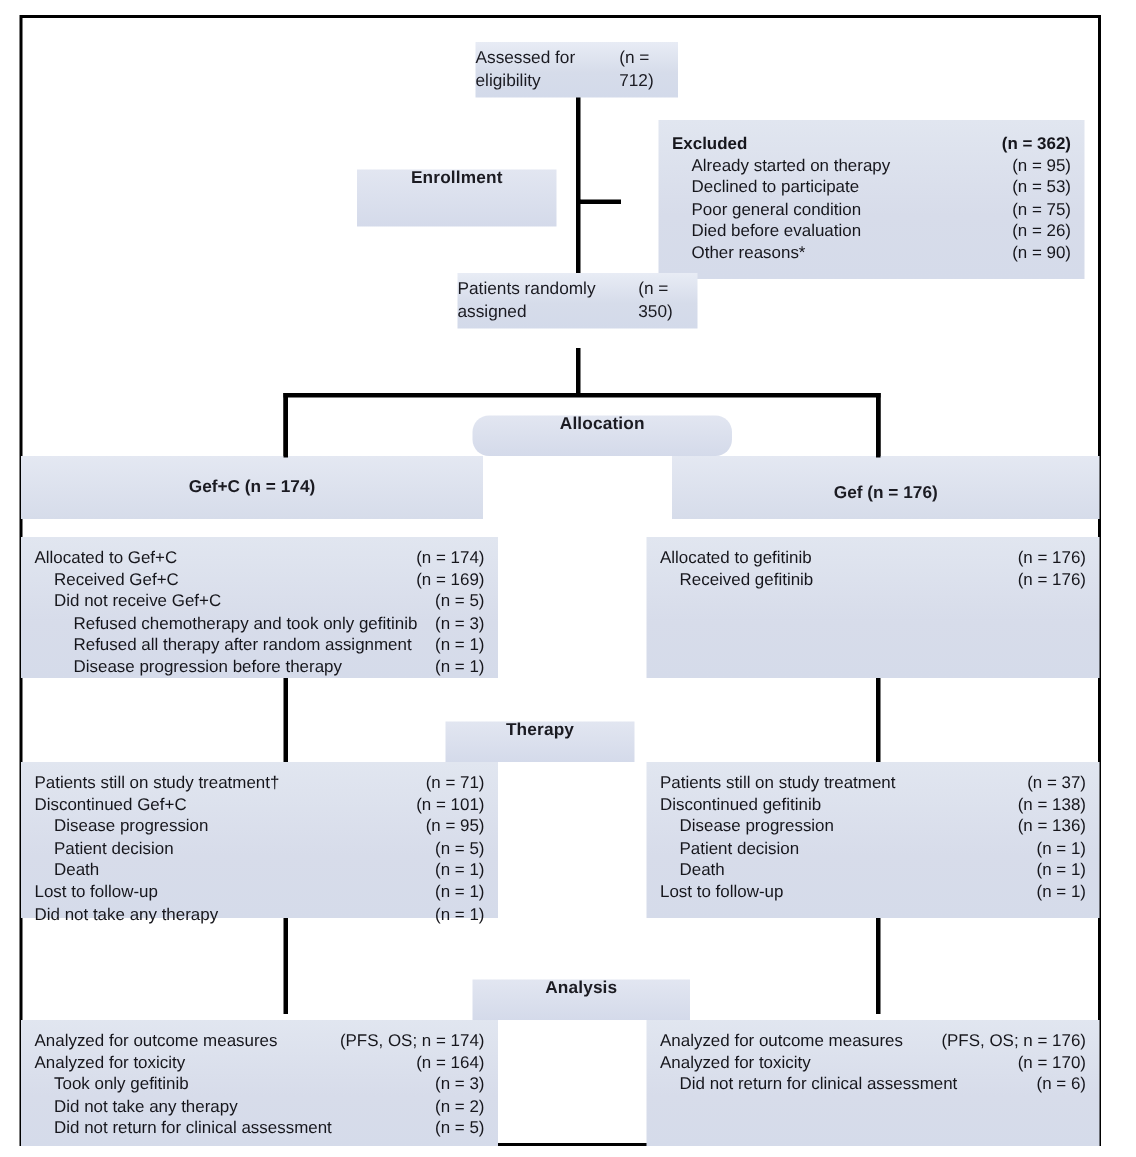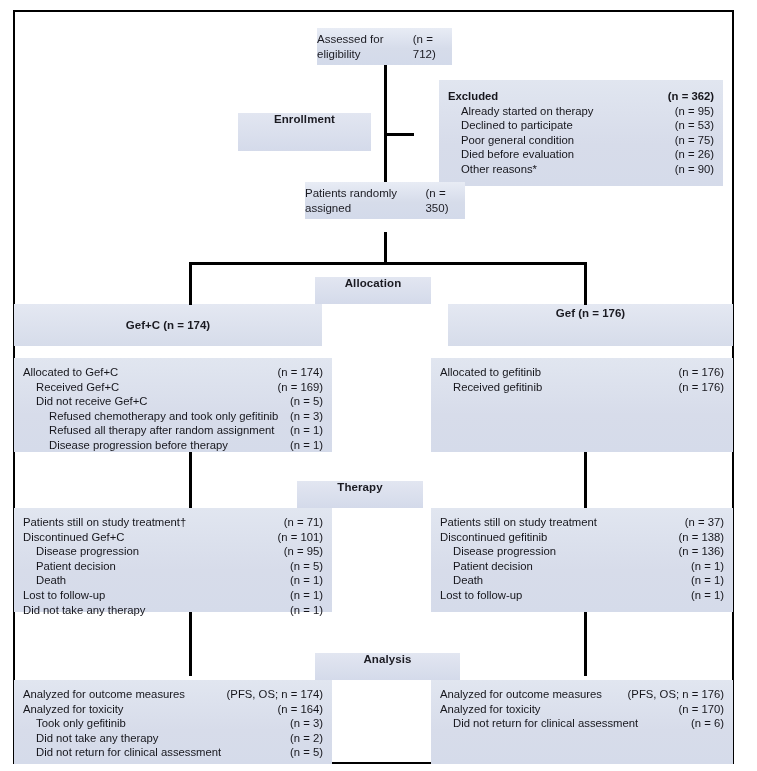--- a/index.html
+++ b/index.html
@@ -149,31 +149,31 @@
         <span class="lbl">Other reasons*</span>
         <span class="val">(n = 90)</span>
       </div>
     </div>
 
     <div class="node grad center" style="left:290px; top:170px; width:160px; height:37px;">
       <div>Patients randomly assigned</div>
       <div>(n = 350)</div>
     </div>
 
-    <div class="node stage" style="left:300px; top:265px; width:116px; height:27px;">
+    <div class="node stage" style="left:300px; top:265px; width:173px; height:27px;border-radius:11px;">
       <span>Allocation</span>
     </div>
 
     <div class="node flat armbar" style="left:-1px; top:292px; width:719px; height:42px;
                 background:linear-gradient(to bottom,#e4e8f2 0%,#d6dcea 100%);"></div>
     <div class="notch" style="left:307px; top:292px; width:126px; height:42px;"></div>
     <div class="node armbar" style="left:-1px; top:292px; width:308px; height:42px; background:transparent;">
       <span>Gef+C (n = 174)</span>
     </div>
-    <div class="node armbar" style="left:433px; top:280px; width:285px; height:42px; background:transparent;">
+    <div class="node armbar" style="left:433px; top:296px; width:285px; height:42px; background:transparent;">
       <span>Gef (n = 176)</span>
     </div>
 
     <div class="vline" style="left:174px; top:250px; height:43px;"></div>
     <div class="vline" style="left:569px; top:250px; height:43px;"></div>
 
     <div class="listbox" style="left:-1px; top:346px; width:318px; height:94px;">
       <div class="row">
         <span class="lbl">Allocated to Gef+C</span>
         <span class="val">(n = 174)</span>

